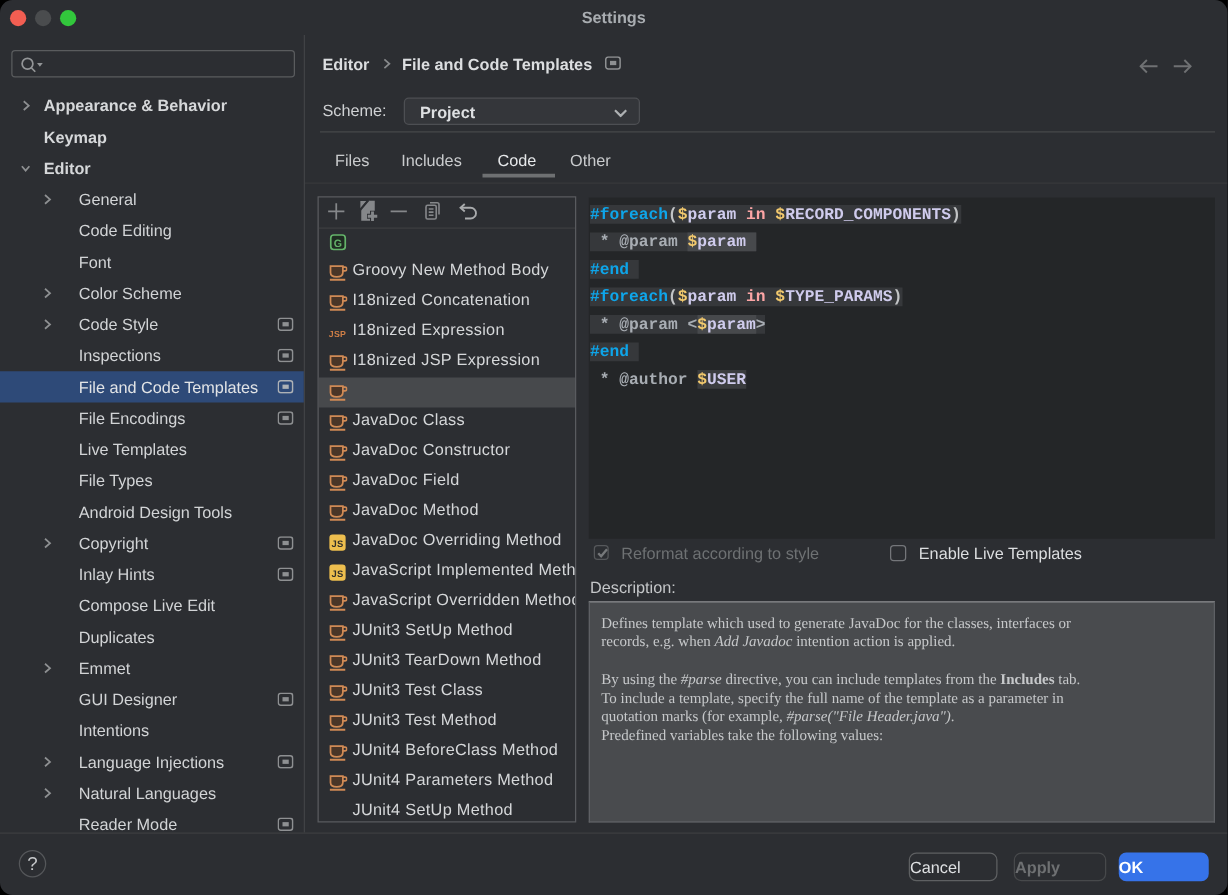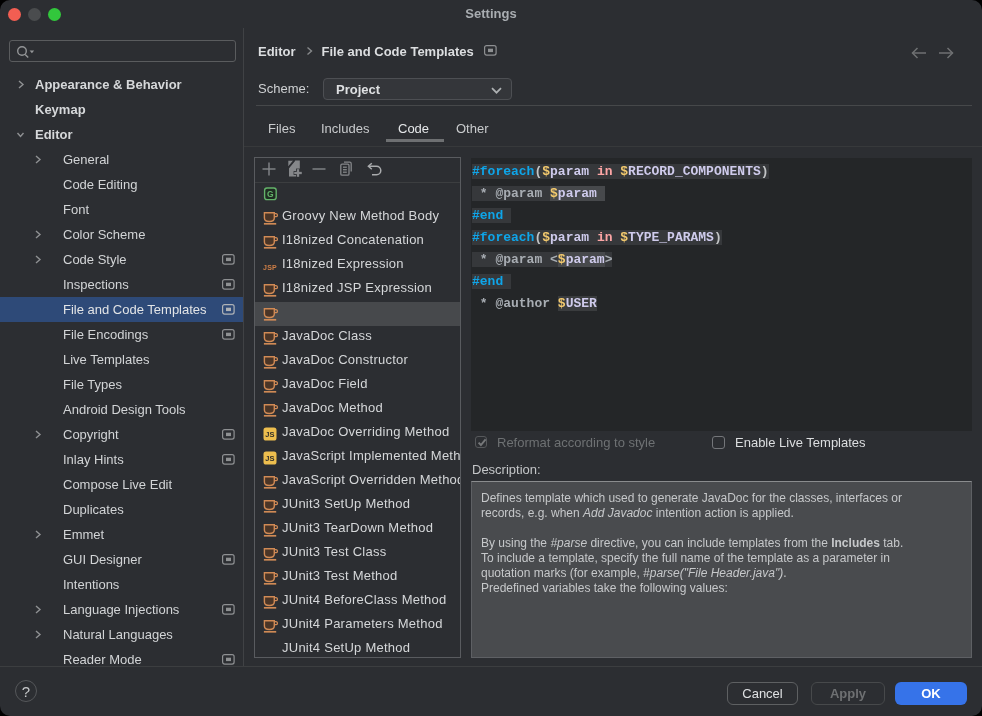--- a/index.html
+++ b/index.html
@@ -51,27 +51,27 @@
 
 .cbrow{position:absolute;left:471px;top:434px;width:501px;height:18px;}
 .cb1{position:absolute;left:4px;top:2px;width:12px;height:12px;border:1.2px solid #56585B;border-radius:3px;}
 .cb1 svg{position:absolute;left:1px;top:1px;}
 .cbl1{position:absolute;left:26px;top:1px;font-size:13px;color:#6E7173;}
 .cb2{position:absolute;left:241px;top:2px;width:13px;height:13px;border:1.4px solid #74767A;border-radius:3px;}
 .cbl2{position:absolute;left:264px;top:1px;font-size:13px;color:#DCDEE0;}
 .dlabel{position:absolute;left:472px;top:462px;font-size:13px;color:#C4C6C8;}
 
 .desc{position:absolute;left:471px;top:481px;width:501px;height:177px;background:#494B4E;border:1px solid #5E6064;border-top:1px solid #8A8C8E;
-  font-size:12px;line-height:15px;color:#C6C8CA;overflow:hidden;}
+  font-size:12px;line-height:15px;color:#C6C8CA;overflow:hidden;font-family:Liberation Serif, serif;}
 .desc .in{position:absolute;left:9px;top:9px;width:482px;}
 
 .botsep{position:absolute;left:0;top:666px;width:982px;height:1px;background:#3C3E40;}
 .help{position:absolute;left:15px;top:680px;width:22px;height:22px;border:1.5px solid #55575A;border-radius:50%;color:#C6C8CA;
   font-size:15px;line-height:21px;text-align:center;}
-.btn{position:absolute;top:682px;height:23px;border-radius:6px;font-size:13px;text-align:center;line-height:22px;}
+.btn{position:absolute;top:682px;height:23px;border-radius:6px;font-size:13px;line-height:22px;}
 .cancel{left:727px;width:71px;border:1px solid #5E6062;color:#DFE1E3;}
 .apply{left:811px;width:74px;border:1px solid #47494B;color:#6E7072;font-weight:bold;}
 .ok{left:895px;width:72px;background:#3673E9;color:#FFFFFF;font-weight:bold;line-height:23px;}
 </style></head><body>
 <div class="win">
 
 <div class="light" style="left:8px;background:#F25E52"></div>
 <div class="light" style="left:28px;background:#4A4C4E"></div>
 <div class="light" style="left:48px;background:#32C73C"></div>
 <div class="title">Settings</div>

